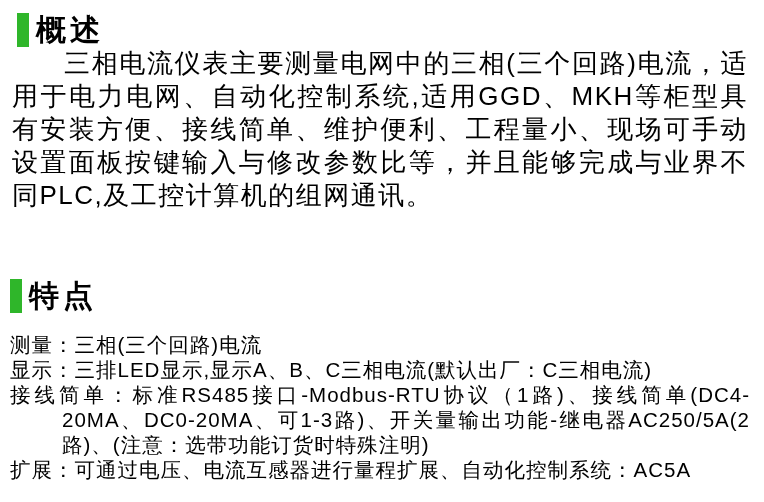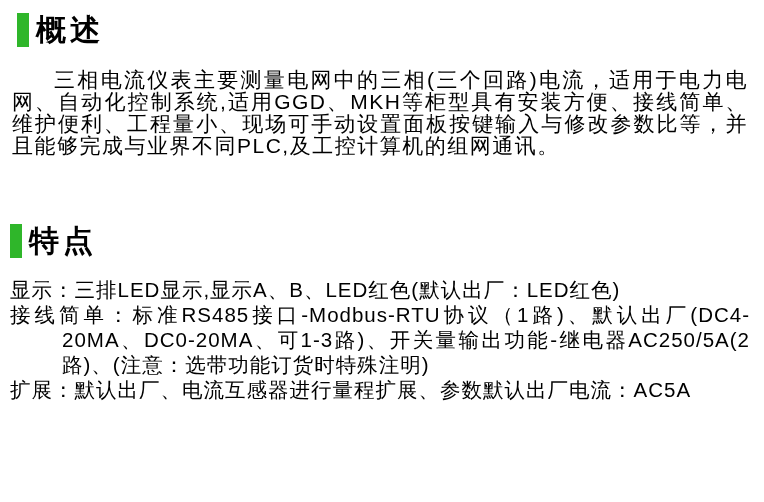--- a/index.html
+++ b/index.html
@@ -40,23 +40,23 @@
   }
   .section-title {
     font-size: 30px;
     font-weight: bold;
     letter-spacing: 4px;
     margin-left: 7px;
     line-height: 34px;
     white-space: nowrap;
   }
   .overview-paragraph {
-    margin: 22px 16px 0 12px;
-    font-size: 21px;
-    line-height: 22px;
+    margin: 0 16px 0 12px;
+    font-size: 26px;
+    line-height: 33px;
     letter-spacing: 1.5px;
     text-align: justify;
     text-indent: 2em;
   }
   .features-list {
     margin: 19px 14px 0 10px;
     font-size: 20.5px;
     line-height: 25px;
     letter-spacing: 1px;
   }
@@ -77,18 +77,19 @@
   </div>
 
   <div class="overview-paragraph">三相电流仪表主要测量电网中的三相(三个回路)电流，适用于电力电网、自动化控制系统,适用GGD、MKH等柜型具有安装方便、接线简单、维护便利、工程量小、现场可手动设置面板按键输入与修改参数比等，并且能够完成与业界不同PLC,及工控计算机的组网通讯。</div>
 
   <div class="section-header second">
     <div class="marker-bar"></div>
     <div class="section-title">特点</div>
   </div>
 
   <div class="features-list">
-    <div class="feature-item"><span>显示：</span><span>三排LED显示,显示A、B、LED红色(默认出厂：LED红色)</span></div>
-    <div class="feature-item"><span>接线简单：</span><span>标准RS485接口-Modbus-RTU协议（1路)、默认出厂(DC4-20MA、DC0-20MA、可1-3路)、开关量输出功能-继电器AC250/5A(2路)、(注意：选带功能订货时特殊注明)</span></div>
-    <div class="feature-item"><span>扩展：</span><span>默认出厂、电流互感器进行量程扩展、参数默认出厂电流：AC5A</span></div>
+    <div class="feature-item"><span>测量：</span><span>三相(三个回路)电流</span></div>
+    <div class="feature-item"><span>显示：</span><span>三排LED显示,显示A、B、C三相电流(默认出厂：C三相电流)</span></div>
+    <div class="feature-item"><span>接线简单：</span><span>标准RS485接口-Modbus-RTU协议（1路)、接线简单(DC4-20MA、DC0-20MA、可1-3路)、开关量输出功能-继电器AC250/5A(2路)、(注意：选带功能订货时特殊注明)</span></div>
+    <div class="feature-item"><span>扩展：</span><span>可通过电压、电流互感器进行量程扩展、自动化控制系统：AC5A</span></div>
   </div>
 
 </div>
 
 </body></html>

